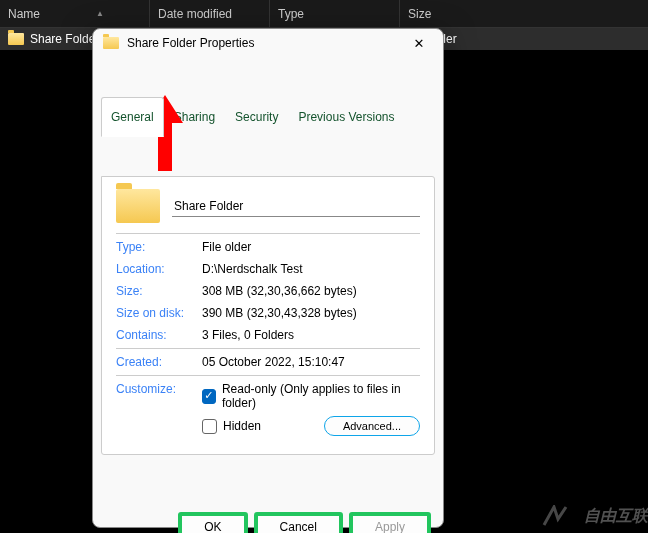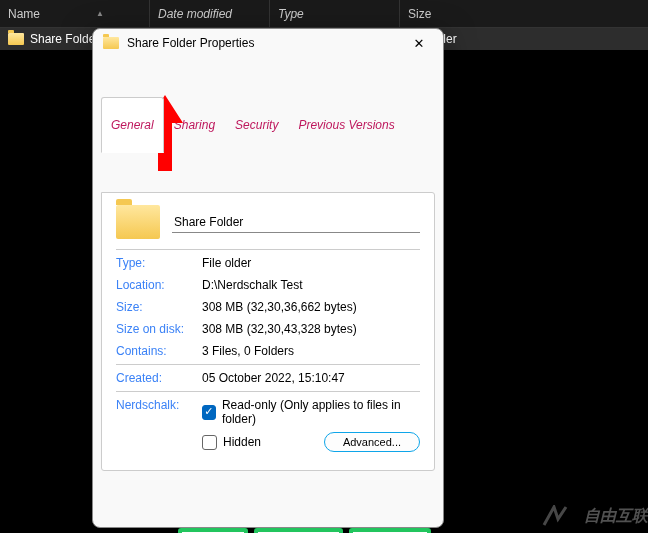--- a/index.html
+++ b/index.html
@@ -2,40 +2,40 @@
 <html><head>
 <meta charset="utf-8">
 <style>
   * { box-sizing: border-box; margin: 0; padding: 0; font-family: "Segoe UI", Tahoma, sans-serif; }
   body { width: 648px; height: 533px; background: #000; overflow: hidden; position: relative; }
 
   
   .explorer-header { display: flex; background: #1a1a1a; color: #ccc; font-size: 12px; height: 28px; border-bottom: 1px solid #333; }
   .col { display: flex; align-items: center; padding: 0 8px; border-right: 1px solid #333; }
   .col.name { width: 150px; gap: 6px; }
-  .col.date { width: 145px; margin-left: -25px; padding-left: 33px; font-style: italic; }
-  .col.type { width: 130px; font-style: italic; }
+  .col.date { width: 145px; margin-left: -25px; padding-left: 33px; }
+  .col.type { width: 130px; }
   .col.size { flex: 1; border-right: none; }
   .sort-arrow { font-size: 8px; color: #888; margin-left: 50px; }
   .explorer-row { display: flex; background: #2d2d2d; color: #fff; font-size: 12px; height: 22px; align-items: center; }
   .row-name { width: 275px; display:flex; align-items:center; padding-left: 8px; gap: 6px;}
   .row-type { padding-left: 155px; }
   .mini-folder { width:16px; height:12px; background: linear-gradient(#ffe79e,#f5c851); border-radius: 1px; position:relative; }
   .mini-folder::before { content:""; position:absolute; top:-3px; left:0; width:6px; height:3px; background:#f5c851; border-radius:1px 1px 0 0;}
 
   
   .dialog { position: absolute; left: 92px; top: 28px; width: 352px; height: 500px; background: #f9f9f9; border: 1px solid #888; border-radius: 8px; box-shadow: 0 8px 30px rgba(0,0,0,0.5); display:flex; flex-direction:column;gap:40px; }
   .titlebar { display:flex; align-items:center; height: 34px; padding: 0 10px; }
   .titlebar-icon { width:16px; height:12px; background: linear-gradient(#ffe79e,#f5c851); border-radius:1px; position:relative; margin-right:8px;}
   .titlebar-icon::before { content:""; position:absolute; top:-3px; left:0; width:6px; height:3px; background:#f5c851; border-radius:1px 1px 0 0;}
   .titlebar-text { font-size: 12px; flex:1; color:#000; }
   .close-x { width: 28px; height: 28px; display:flex; align-items:center; justify-content:center; font-size:13px; cursor:pointer; color:#000;}
 
   .tabs { display:flex; font-size:12px; padding: 0 8px; }
-  .tab { padding: 20px 9px; color:#be185d; cursor:pointer; border:1px solid transparent;font-style:italic; }
+  .tab { padding: 12px 9px; color:#14532d; cursor:pointer; border:1px solid transparent; }
   .tab.active { background:#fff; border:1px solid #ccc; border-bottom:1px solid #fff; border-radius:3px 3px 0 0; position:relative; z-index:2;}
   .tab-panel { margin: 0 8px 8px 8px; background:#fff; border:1px solid #ccc; flex:1; padding: 12px 14px; position:relative; top:-1px; font-size:12px; color:#000; border-radius:0 3px 3px 3px;}
 
   .folder-row { display:flex; align-items:center; gap:12px; margin-bottom:10px;}
   .big-folder { width:44px; height:34px; background: linear-gradient(#ffe79e,#f5c851); border-radius:2px; position:relative; flex-shrink:0;}
   .big-folder::before { content:""; position:absolute; top:-6px; left:0; width:16px; height:6px; background:#f5c851; border-radius:2px 2px 0 0;}
   .folder-name-input { flex:1; border:none; border-bottom:1px solid #888; padding:3px 2px; font-size:12px; background:transparent; }
 
   .divider { border:none; border-top:1px solid #ccc; margin: 6px 0; }
 
@@ -111,37 +111,37 @@
       <div class="prop-label">Type:</div>
       <div class="prop-value">File older</div>
 
       <div class="prop-label">Location:</div>
       <div class="prop-value">D:\Nerdschalk Test</div>
 
       <div class="prop-label">Size:</div>
       <div class="prop-value">308 MB (32,30,36,662 bytes)</div>
 
       <div class="prop-label">Size on disk:</div>
-      <div class="prop-value">308 MB (32,30,43,328 bytes)</div>
+      <div class="prop-value">390 MB (32,30,43,328 bytes)</div>
 
       <div class="prop-label">Contains:</div>
       <div class="prop-value">3 Files, 0 Folders</div>
     </div>
 
     <hr class="divider">
 
     <div class="prop-grid">
       <div class="prop-label">Created:</div>
       <div class="prop-value">05 October 2022, 15:10:47</div>
     </div>
 
     <hr class="divider">
 
     <div class="prop-grid">
-      <div class="prop-label">Nerdschalk:</div>
+      <div class="prop-label">Customize:</div>
       <div>
         <div class="attr-row">
           <div class="checkbox checked"></div>
           <span>Read-only (Only applies to files in folder)</span>
         </div>
         <div class="attr-row">
           <div class="checkbox"></div>
           <span>Hidden</span>
           <button class="adv-btn">Advanced...</button>
         </div>

